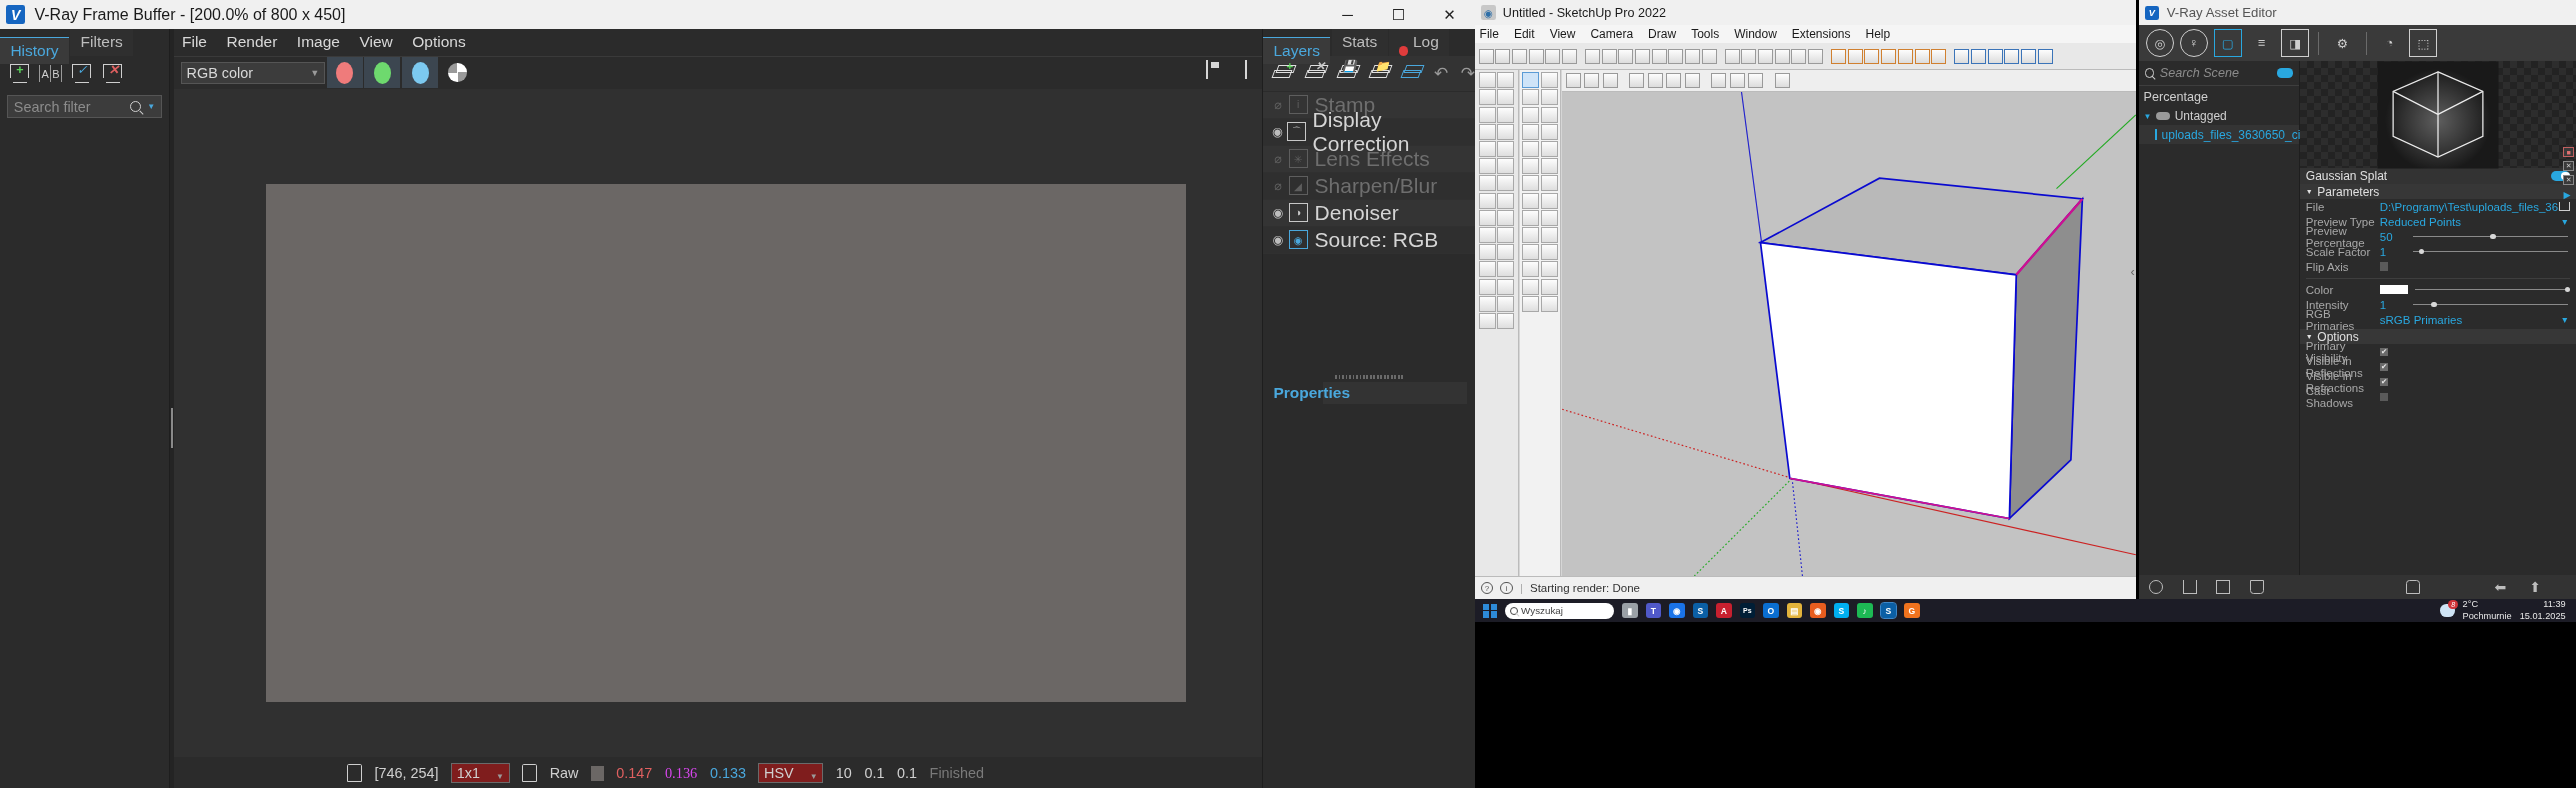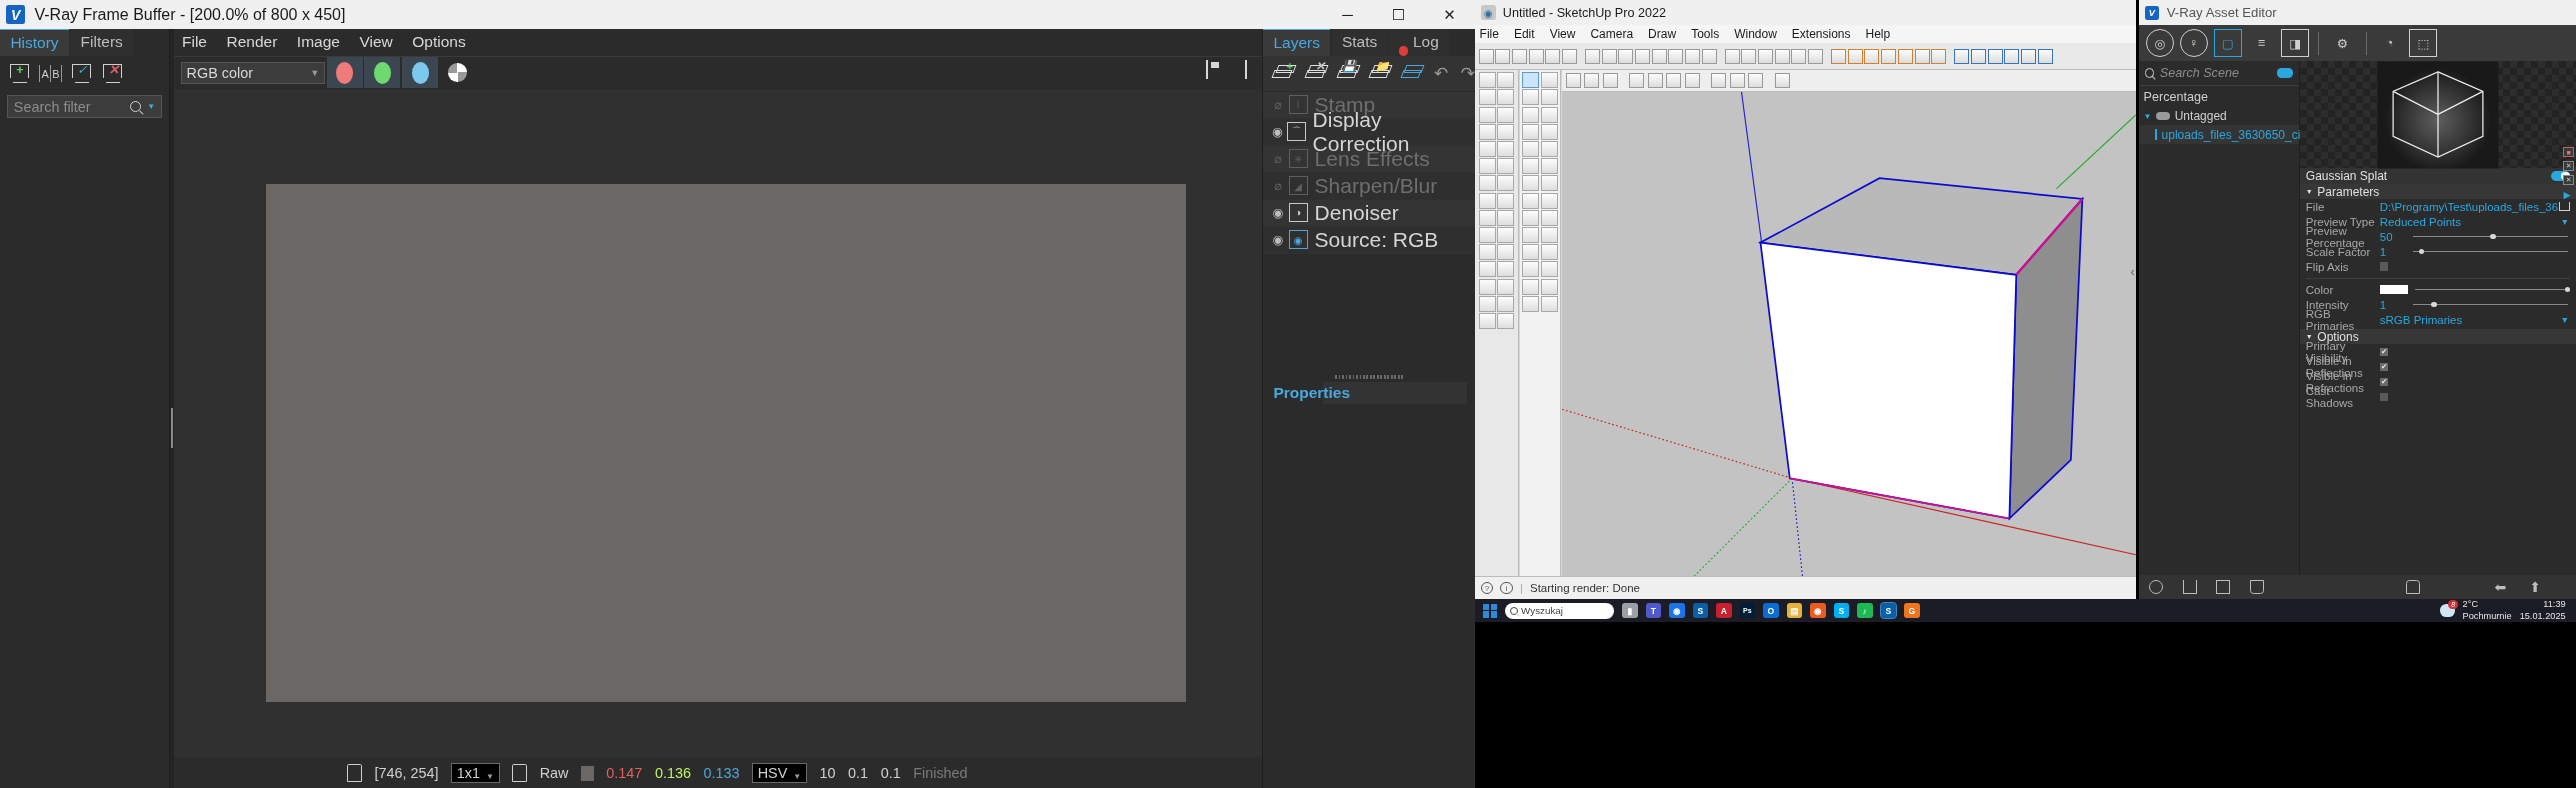--- a/index.html
+++ b/index.html
@@ -14,21 +14,21 @@
   #vfb-title-text { margin-left:9.2px; color:#1a1a1a; font-size:16px; }
   .win-btns { margin-left:auto; display:flex; height:100%; }
   .win-btn { width:51px; height:29px; display:flex; align-items:center; justify-content:center; color:#222; font-size:15px; }
 
   #vfb-body { position:absolute; left:0; top:29px; width:100%; height:760px; background:#2b2b2b; }
 
   
   #hist-dock { position:absolute; left:0; top:0; width:170px; height:100%; background:#2b2b2b; border-right:0.6px solid #1e1e1e; }
   .tabrow { display:flex; height:26.5px; background:#2b2b2b; }
   .tab { padding:0 10.4px; height:26.5px; line-height:26.5px; font-size:15.5px; color:#bdbdbd; background:#333; margin-right:1.2px; }
-  .tab.active { color:#4aa8dd; background:#3a3a3a; border-top:1.2px solid #4aa8dd; }
+  .tab.active { color:#4aa8dd; background:#3a3a3a; border-top:1.2px solid #4aa8dd;margin-top:8px; }
   .tab.plain { background:#2f2f2f; }
   #hist-tools { height:36px; display:flex; align-items:center; padding-left:8px; gap:8px; }
   .ico { width:23px; height:22px; position:relative; display:inline-block; }
   .ico-tray { position:absolute; left:2.3px; top:1.2px; width:18.4px; height:14px; border:1.2px solid #cfcfcf; border-bottom:none; }
   .ico-tray2 { position:absolute; left:4.6px; bottom:1.2px; width:14px; height:1.7px; background:#cfcfcf; }
   .ico-plus { position:absolute; left:8px; top:3.5px; color:#5ad45a; font-size:12.6px; line-height:9.2px; font-weight:bold; }
   .ico-check { position:absolute; left:7px; top:2.3px; color:#4aa8dd; font-size:12.6px; line-height:10.4px; }
   .ico-x { position:absolute; left:7.5px; top:2.3px; color:#e06060; font-size:12.6px; line-height:10.4px; font-weight:bold; }
   .ab { display:flex; align-items:center; color:#cfcfcf; font-size:11px; gap:1.2px; }
   .ab i { width:1.2px; height:17px; background:#9a9a9a; display:inline-block; font-style:normal; }
@@ -63,24 +63,24 @@
   .pot .lid{position:absolute;left:4.6px;top:-5.7px;width:12.6px;height:5.8px;border:1.7px solid #e4e4e4;border-bottom:none;border-radius:5.8px 5.8px 0 0;}
   .pot.dim .lid{border-color:#6a6a6a;}
   .play { position:absolute; right:-1.1px; bottom:0px; width:0;height:0;border-left:8px solid #5ad45a;border-top:5.2px solid transparent;border-bottom:5.2px solid transparent;}
   .stopsq { position:absolute; right:1.2px; bottom:1.2px; width:8px;height:8px;background:#5a5a5a;}
 
   
   #vfb-canvas-wrap { position:absolute; left:0; top:60px; right:0; bottom:32px; background:#303030; }
   #vfb-image { position:absolute; left:92px; top:95px; width:920px; height:518px; background:#6b6765; }
   #vfb-status { position:absolute; left:0; bottom:0; width:100%; height:32px; background:#2b2b2b; display:flex; align-items:center; padding-left:173px; gap:12.6px; font-size:14.4px;margin-top:19px; }
   .pick { width:15px;height:18.4px;border:1.2px solid #cfcfcf;border-radius:1.7px 1.7px 0 0;}
-  .boxval { border:0.6px solid #6a6a6a; background:#000000; padding:1.2px 4.6px; display:flex; align-items:flex-end; gap:6px; }
+  .boxval { border:0.6px solid #6a6a6a; background:#7f1d1d; padding:1.2px 4.6px; display:flex; align-items:flex-end; gap:16px; }
   .boxval .caret { font-size:8px; color:#9a9a9a; }
   .swatch { width:12.6px; height:15px; background:#6b6765; display:inline-block; }
-  .c-r { color:#e06060; } .c-g { color:#bef264; } .c-b { color:#4aa8dd; }
+  .c-r { color:#e06060; } .c-g { color:#d946ef;font-family:Liberation Serif, serif; } .c-b { color:#4aa8dd; }
   .c-dim { color:#7a7a7a; }
   #vfb-status-right { margin-left:auto; padding-right:12.6px; display:flex; gap:3.5px; }
   .slbar { width:11.5px; height:19.5px; background:#3c3c3c; border:0.6px solid #555; display:flex; flex-direction:column; gap:1.7px; padding:1.7px; }
   .slbar i { display:block; height:3.5px; background:#4aa8dd; }
   .slbar i.w { background:#e8e8e8; }
 
   
   #layers-dock { position:absolute; right:0; top:0; width:213px; height:100%; background:#2b2b2b; border-left:0.6px solid #1e1e1e; }
   #layer-tools { height:35px; display:flex; align-items:center; gap:12.6px; padding-left:10.4px; background:#333; }
   .lyr { width:23px;height:17px;position:relative;}

